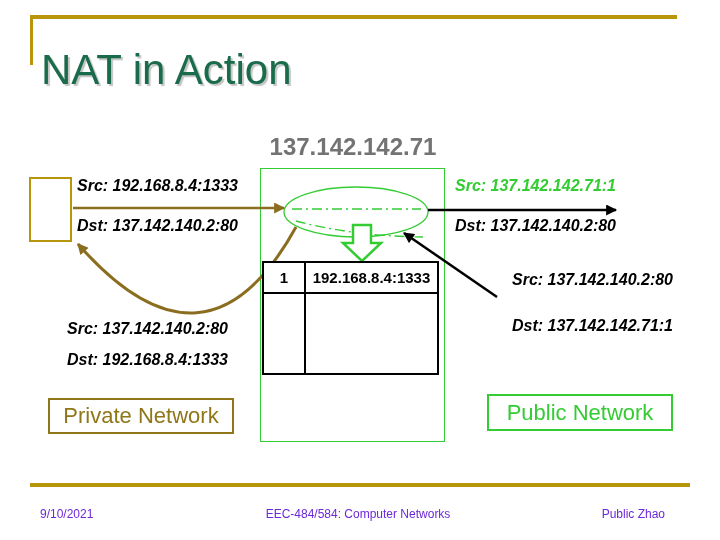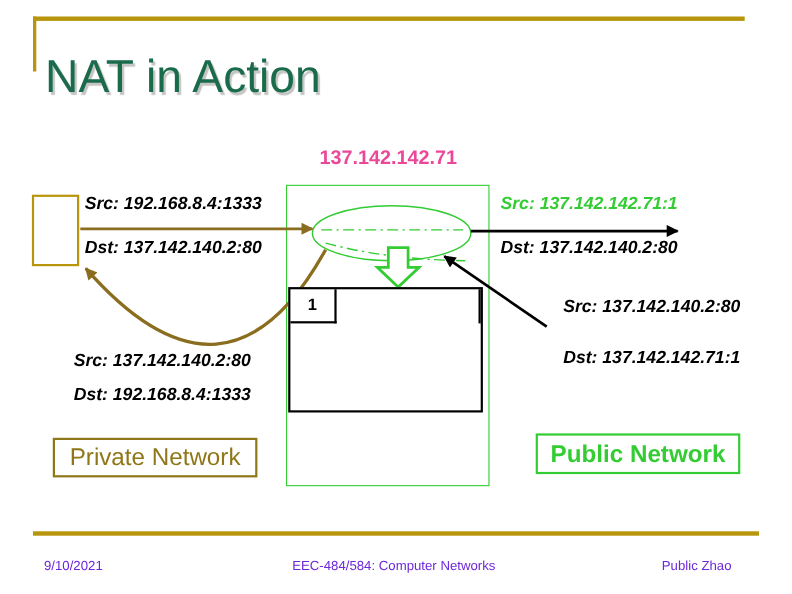--- a/index.html
+++ b/index.html
@@ -20,21 +20,21 @@
     font-size: 42px; font-weight: 400; color: #1A6B4B;
     letter-spacing: 0px;
     text-shadow: 2px 2px 1px #C4C4C4;
     margin: 0; white-space: nowrap;
   }
 
   
   .nat-ip {
     left: 262px; top: 133px; width: 182px;
     text-align: center;
-    font-size: 18px; font-weight: bold; color: #ec4899; white-space: nowrap;
+    font-size: 24px; font-weight: bold; color: #737373; white-space: nowrap;
   }
   .host-box { left: 29px; top: 177px; width: 43px; height: 65px;
     border: 2px solid #B8960B; background: #ffffff; box-sizing: border-box; }
   .router-box { left: 260px; top: 168px; width: 185px; height: 274px;
     border: 1px solid #33CC33; background: #ffffff; box-sizing: border-box; }
 
   .pkt-label { font-size: 16px; font-weight: bold; color: #000000; white-space: nowrap; font-style: italic; }
   .pkt-label.green { color: #33CC33; }
 
   .lbl-left-src   { left: 77px;  top: 177px; }
@@ -59,21 +59,21 @@
   .nat-table .c-port  { border-right: 2px solid #000; border-bottom: 2px solid #000; }
   .nat-table .c-addr  { border-bottom: 2px solid #000; }
   .nat-table .c-port2 { border-right: 2px solid #000; }
 
   
   .net-box { box-sizing: border-box; display: flex; align-items: center; justify-content: center;
     font-size: 22px; background: #ffffff; white-space: nowrap; }
   .private-box { left: 48px; top: 398px; width: 186px; height: 36px;
     border: 2px solid #8F7618; color: #8F7618; }
   .public-box { left: 487px; top: 394px; width: 186px; height: 37px;
-    border: 2px solid #33CC33; color: #33CC33; font-weight: bold; }
+    border: 2px solid #33CC33; color: #33CC33; }
 
   
   .footer-rule { left: 30px; top: 483px; width: 660px; height: 4px; background: #B8960B; }
   .footer-text { font-size: 12px; color: #6d28d9; white-space: nowrap; }
   .f-date   { left: 40px;  top: 507px; }
   .f-course { left: 0px;   top: 507px; width: 716px; text-align: center; }
   .f-author { right: 55px; top: 507px; }
 
   svg.overlay { position: absolute; left: 0; top: 0; width: 720px; height: 540px; pointer-events: none; }
 </style>
@@ -123,20 +123,21 @@
 <div class="abs pkt-label lbl-right-dst">Dst: 137.142.140.2:80</div>
 
 <div class="abs pkt-label lbl-ret-src">Src: 137.142.140.2:80</div>
 <div class="abs pkt-label lbl-ret-dst">Dst: 137.142.142.71:1</div>
 
 <div class="abs pkt-label lbl-bot-src">Src: 137.142.140.2:80</div>
 <div class="abs pkt-label lbl-bot-dst">Dst: 192.168.8.4:1333</div>
 
 <div class="abs nat-table">
   <div class="cell c-port">1</div>
+  <div class="cell c-addr">192.168.8.4:1333</div>
   <div class="cell c-port2"></div>
   <div class="cell c-addr2"></div>
 </div>
 
 <div class="abs net-box private-box">
   <span>Private Network</span>
 </div>
 <div class="abs net-box public-box">
   <span>Public Network</span>
 </div>

